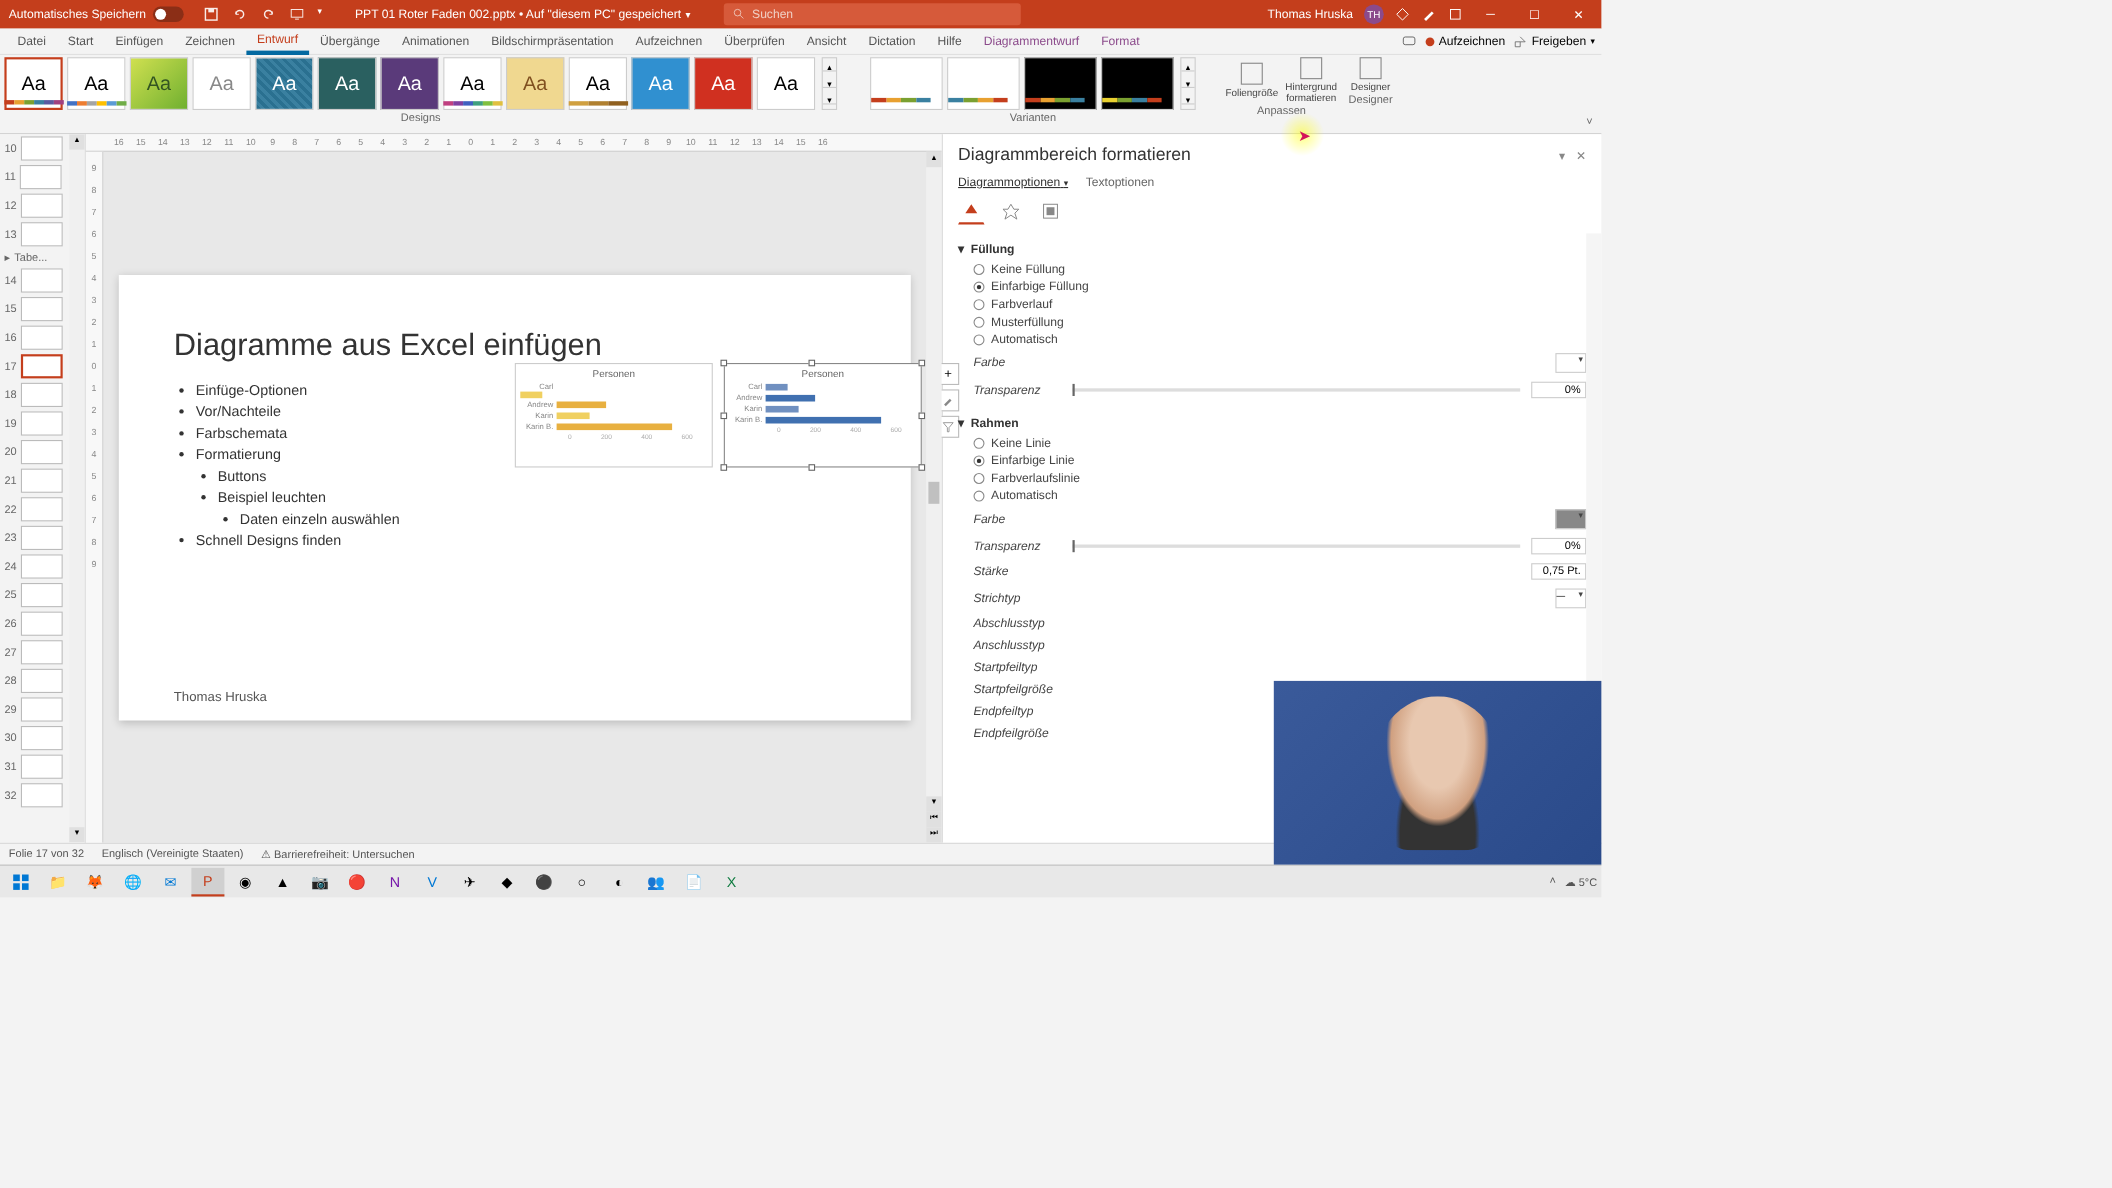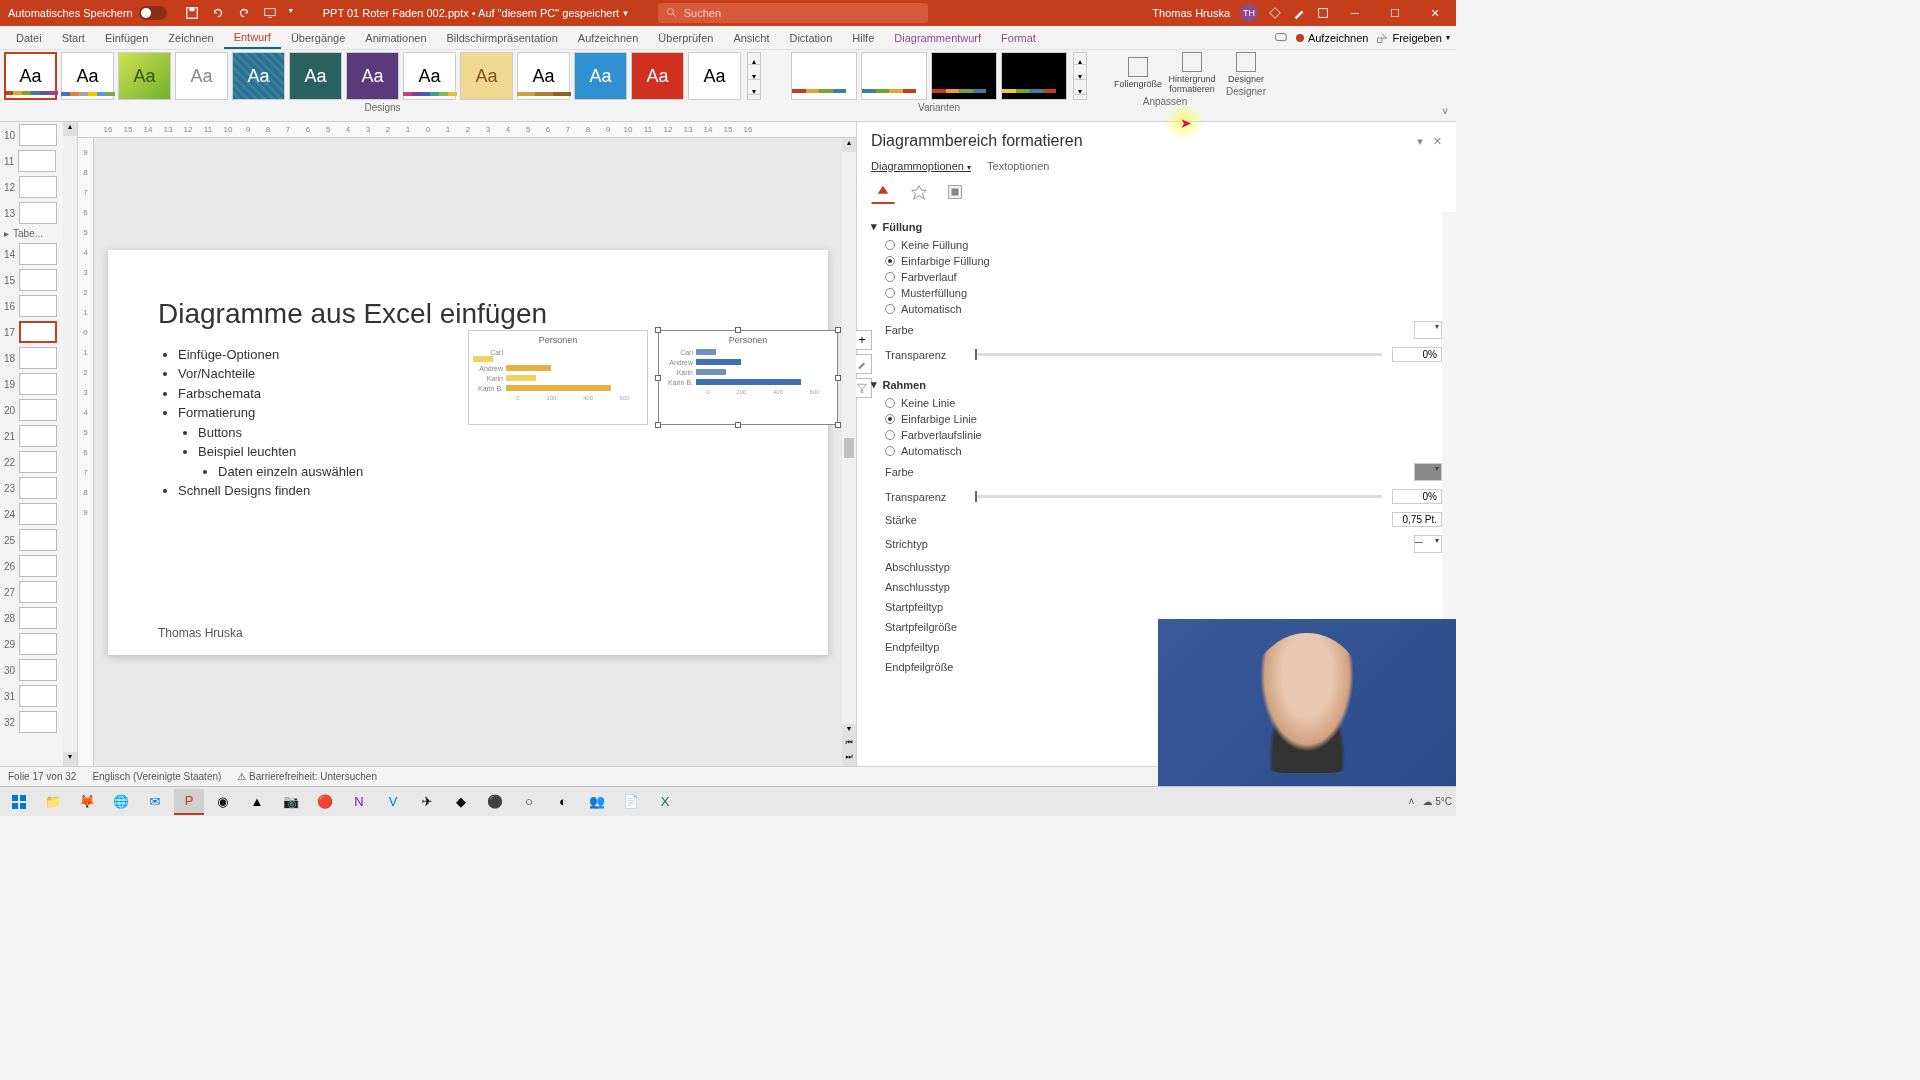--- a/index.html
+++ b/index.html
@@ -14,21 +14,21 @@
 .qat-icon { width: 14px; height: 14px; opacity: 0.9; }
 .title-text { flex: 0 0 auto; margin-left: 20px; }
 .search-box { width: 270px; height: 20px; background: #d65a3a; border-radius: 3px; margin-left: 30px; display: flex; align-items: center; padding: 0 8px; gap: 6px; color: #f0d0c5; }
 .title-right { margin-left: auto; display: flex; align-items: center; gap: 10px; padding-right: 6px; }
 .user-badge { width: 18px; height: 18px; background: #8b4a8b; border-radius: 50%; display: flex; align-items: center; justify-content: center; font-size: 9px; color: white; }
 .win-btn { width: 30px; height: 26px; display: flex; align-items: center; justify-content: center; }
 
 
 .ribbon-tabs { height: 24px; background: #f3f3f3; display: flex; align-items: center; padding: 0 6px; font-size: 11px; border-bottom: 1px solid #e0e0e0; }
 .tab { padding: 4px 10px; color: #555; cursor: pointer; }
-.tab.active { color: #c43e1c; border-bottom: 2px solid #0369a1; }
+.tab.active { color: #c43e1c; border-bottom: 4px solid #0369a1; }
 .ribbon-right { margin-left: auto; display: flex; gap: 8px; align-items: center; }
 .rec-btn { display: flex; align-items: center; gap: 4px; }
 .rec-dot { width: 8px; height: 8px; background: #c43e1c; border-radius: 50%; }
 
 
 .ribbon { height: 72px; background: #f3f3f3; display: flex; border-bottom: 1px solid #d0d0d0; }
 .designs-group { display: flex; flex-direction: column; padding: 2px 4px; }
 .designs-row { display: flex; gap: 4px; }
 .theme-thumb { width: 53px; height: 48px; border: 1px solid #ccc; background: white; display: flex; flex-direction: column; align-items: center; justify-content: center; position: relative; }
 .theme-thumb.sel { border: 2px solid #c43e1c; }
@@ -97,21 +97,21 @@
 .pane-icon { width: 24px; height: 24px; border: 1px solid transparent; display: flex; align-items: center; justify-content: center; }
 .pane-icon.active { border-bottom: 2px solid #c43e1c; }
 .pane-body { flex: 1; overflow-y: auto; padding: 4px 14px; position: relative; }
 .pane-section { margin-bottom: 8px; }
 .pane-section-header { display: flex; align-items: center; gap: 6px; font-weight: 600; font-size: 11px; color: #333; padding: 4px 0; cursor: pointer; }
 .pane-options { padding-left: 14px; }
 .radio-row { display: flex; align-items: center; gap: 6px; padding: 2px 0; font-size: 11px; color: #444; }
 .radio { width: 10px; height: 10px; border: 1px solid #888; border-radius: 50%; }
 .radio.checked::after { content: ''; display: block; width: 4px; height: 4px; background: #333; border-radius: 50%; margin: 2px; }
 .prop-row { display: flex; align-items: center; padding: 4px 0 4px 14px; font-size: 11px; color: #444; }
-.prop-label { width: 80px; }
+.prop-label { width: 80px; font-style: italic; }
 .prop-slider { flex: 1; height: 3px; background: #ddd; margin: 0 10px; position: relative; }
 .prop-slider::before { content: ''; position: absolute; left: 0; top: -4px; width: 2px; height: 11px; background: #666; }
 .prop-value { width: 50px; border: 1px solid #ccc; padding: 1px 4px; text-align: right; font-size: 10px; }
 .color-btn { width: 28px; height: 18px; border: 1px solid #ccc; margin-left: auto; position: relative; }
 .color-btn::after { content: '▾'; position: absolute; right: 2px; font-size: 8px; }
 .pane-vscroll { position: absolute; right: 0; top: 0; width: 14px; height: 100%; background: #f5f5f5; }
 
 
 .status-bar { height: 20px; background: #f3f3f3; border-top: 1px solid #d0d0d0; display: flex; align-items: center; font-size: 10px; color: #555; padding: 0 8px; gap: 16px; }
 .status-right { margin-left: auto; display: flex; gap: 12px; }

